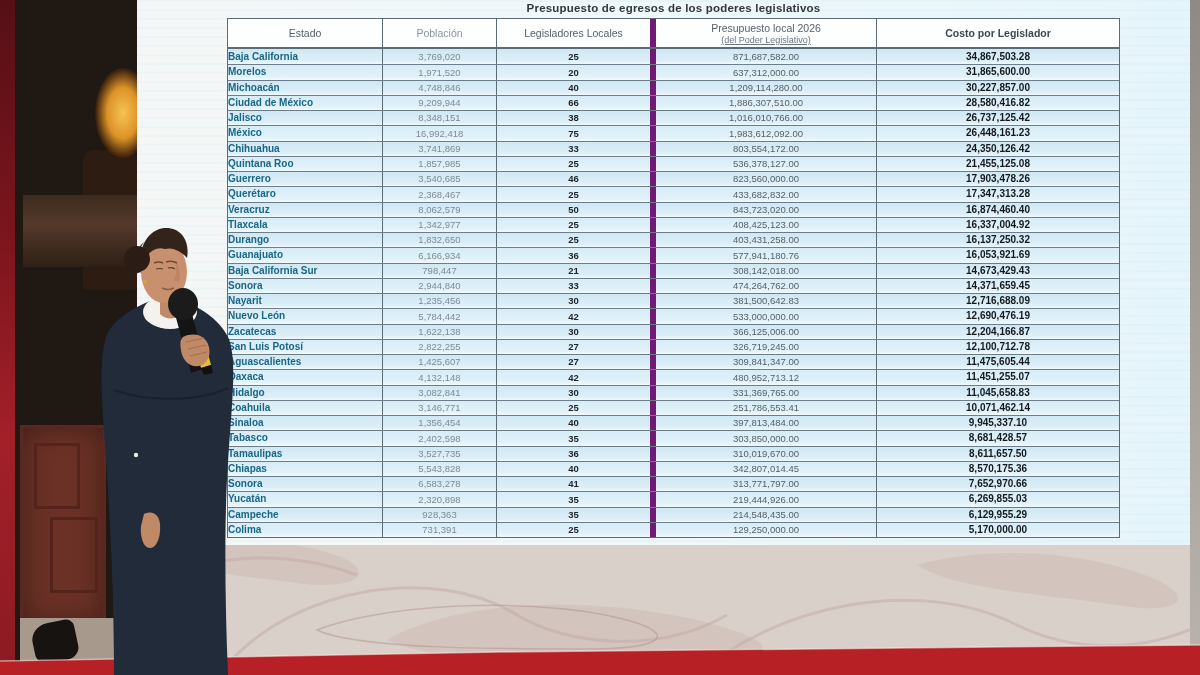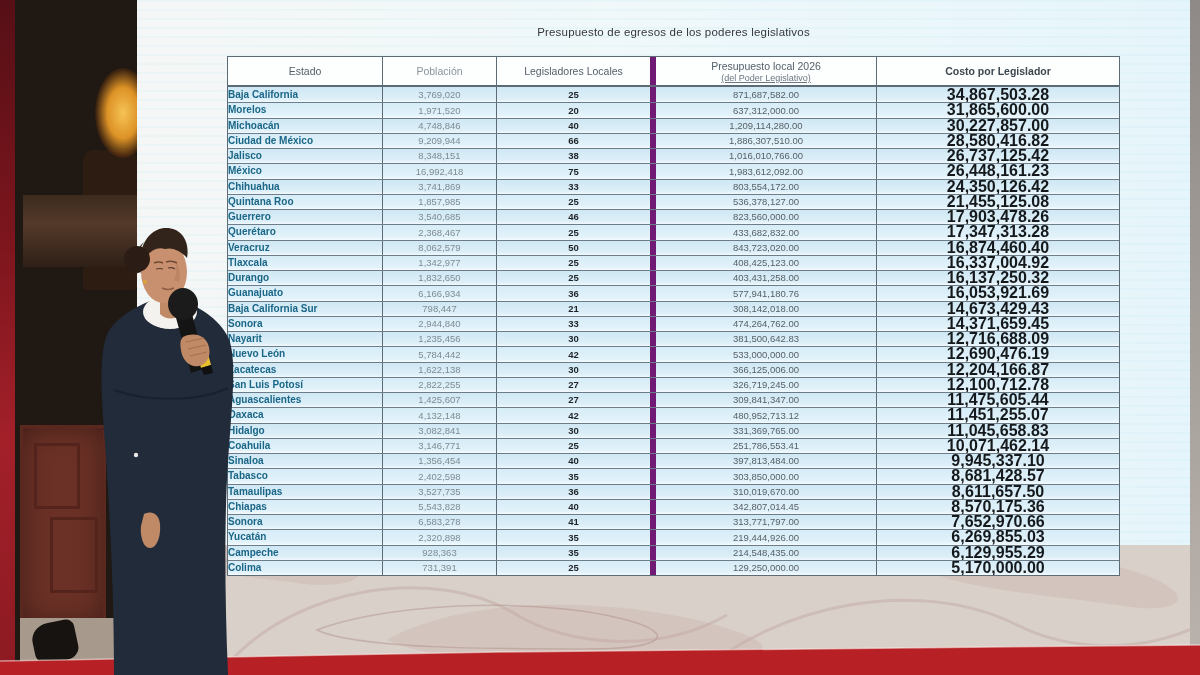--- a/index.html
+++ b/index.html
@@ -33,21 +33,21 @@
 
   
   .wall-right{position:absolute;left:1190px;top:0;width:10px;height:650px;
     background:linear-gradient(180deg,#8f8a87,#b9b2ac);}
   .wall-lower{position:absolute;left:137px;top:545px;width:1063px;height:130px;background:#d9d0ca;overflow:hidden;}
   .wall-lower svg{position:absolute;left:0;top:0;}
   .red-band{position:absolute;left:0;top:0;width:1200px;height:675px;pointer-events:none;}
 
   
   .table-area{position:absolute;left:227px;top:1px;width:893px;}
-  .slide-title{height:30px;line-height:14px;text-align:center;font-size:11.5px;font-weight:normal;color:#33383d;letter-spacing:0.2px;margin-top:24px;}
+  .slide-title{height:16px;line-height:14px;text-align:center;font-size:11.5px;font-weight:bold;color:#33383d;letter-spacing:0.2px;}
   .table{margin-top:1px;border:1px solid #5c6b76;background:#fdfefe;}
   .thead{display:flex;height:28px;border-bottom:2px solid #5c6b76;background:#fdfefe;}
   .th{display:flex;flex-direction:column;justify-content:center;align-items:center;
     font-size:10.5px;color:#55616b;box-sizing:border-box;}
   .th .sub{font-size:9px;margin-top:1px;color:#6a7680;text-decoration:underline;}
   .th.c1{color:#8a949c;}
   .th.c4{font-weight:bold;color:#3d474f;}
   .tbody{display:flex;flex-direction:column;}
   .tr{display:flex;height:15.25px;box-sizing:border-box;border-top:1px solid rgba(64,84,99,0.75);}
   .tr:first-child{border-top:none;}
@@ -57,21 +57,21 @@
     box-sizing:border-box;white-space:nowrap;overflow:hidden;color:#565f66;}
   .c0{width:154px;}
   .c1{width:114px;border-left:1px solid #5c6b76;}
   .c2{width:154px;border-left:1px solid #5c6b76;}
   .c3{width:226px;border-left:6px solid #701a75;}
   .c4{flex:1;border-left:1px solid #5c6b76;}
   .td.c0{justify-content:flex-start;padding-left:0;font-size:10px;font-weight:bold;color:#1a6687;}
   .td.c1{color:#7e8b94;}
   .td.c2{font-weight:bold;color:#1f2428;}
   .td.c3{color:#565f66;}
-  .td.c4{font-weight:bold;color:#15191c;font-size:16px;}
+  .td.c4{font-weight:bold;color:#15191c;font-size:10px;}
 
   
   .person{position:absolute;left:78px;top:222px;width:165px;height:453px;}
 </style>
 </head>
 <body>
 
 <div class="app">
 
   <div class="curtain"></div>

